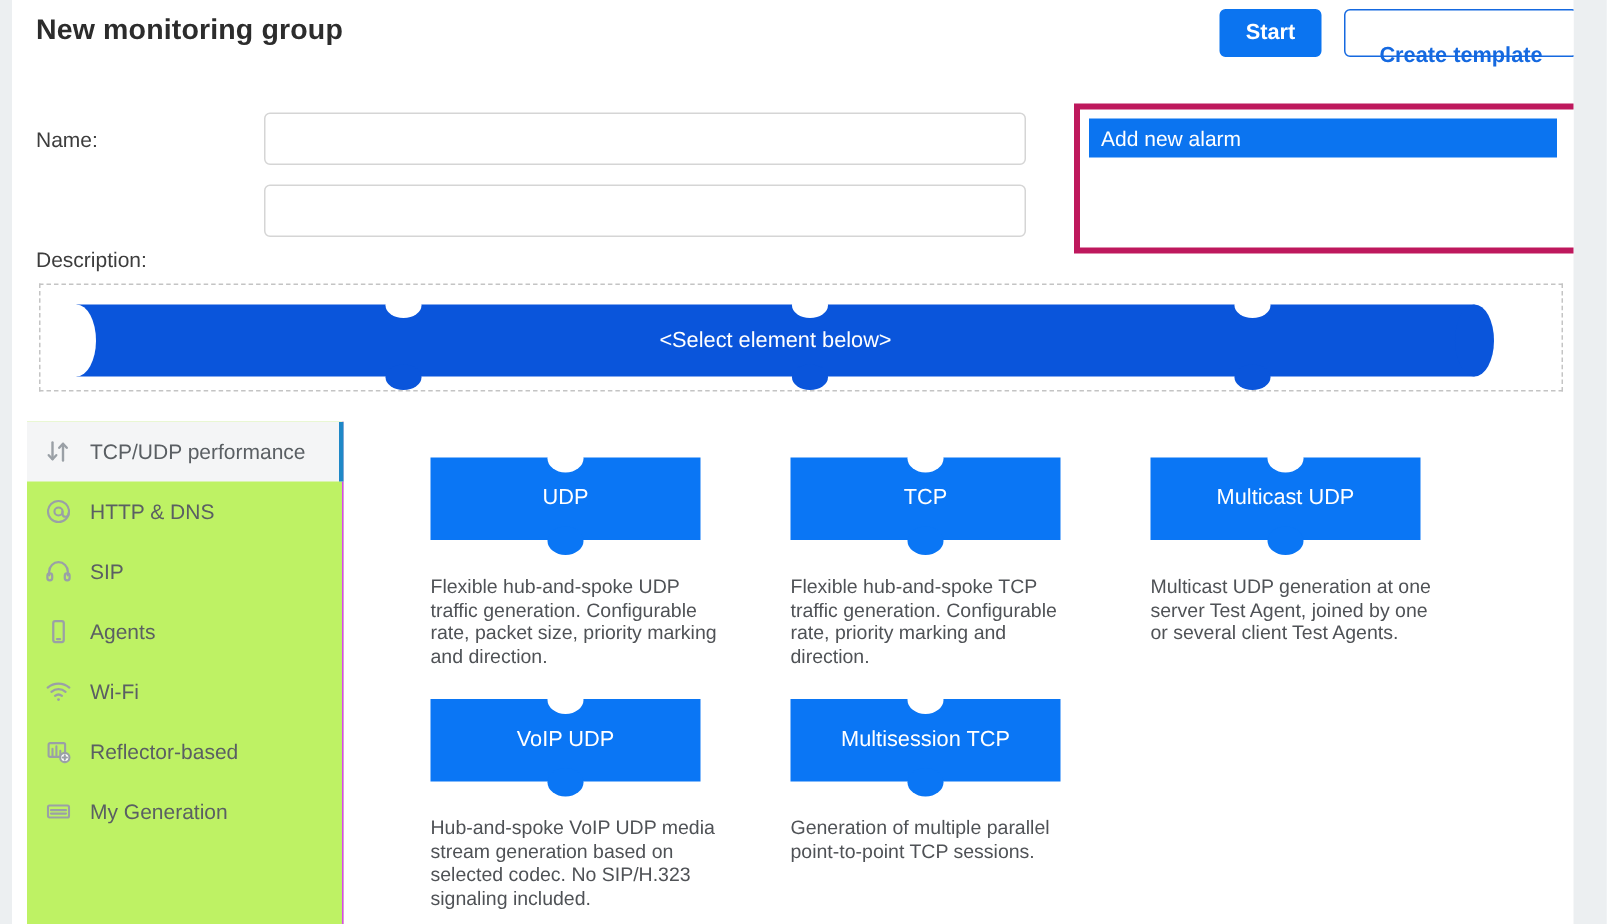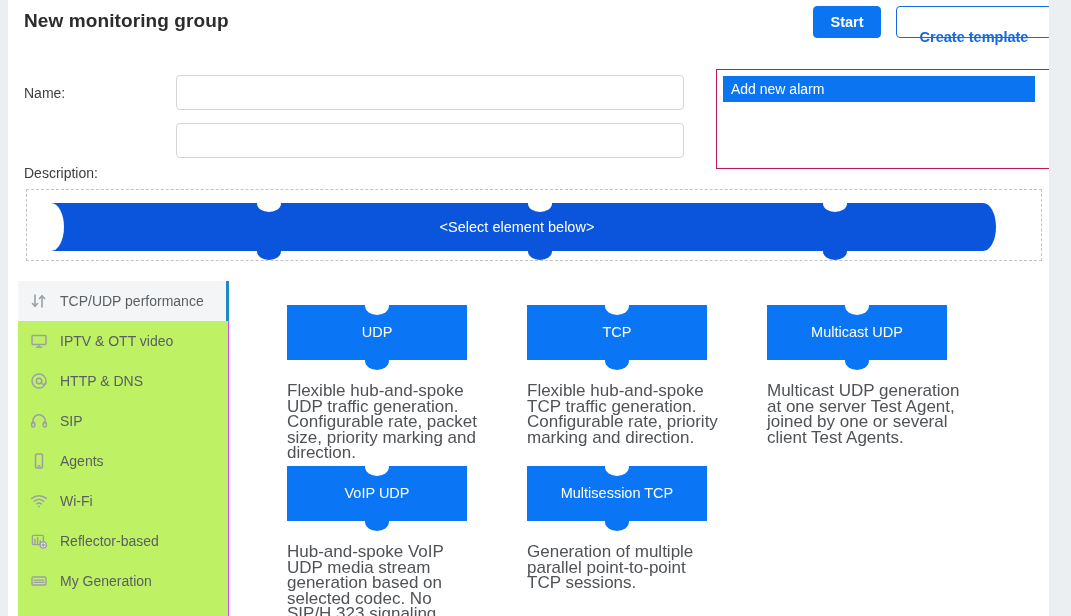--- a/index.html
+++ b/index.html
@@ -59,21 +59,21 @@
     padding: 0 10px; outline: none;
     font-family: "Liberation Sans", sans-serif;
   }
   #name-input { top: 75px; }
   #description-input { top: 123px; }
 
   
   #alarm-panel {
     position: absolute; left: 708px; top: 69px;
     width: 338px; height: 100px;
-    border: 1px solid #be185d; background: #ffffff;
+    border: 4px solid #be185d; background: #ffffff;
   }
   #add-new-alarm-item {
     position: absolute; left: 6px; top: 6px;
     width: 312px; height: 26px;
     background: #0b74f0; color: #ffffff;
     font-size: 14px; line-height: 26px; padding-left: 8px;
     cursor: pointer;
   }
 
   
@@ -179,21 +179,21 @@
   }
   .card-bottom-tab {
     position: absolute; left: 78px; top: 46px;
     width: 24px; height: 19px;
     background: #0a76f5; border-radius: 50%;
     z-index: 3;
   }
   .card-desc {
     position: absolute; left: 0; top: 78px;
     width: 196px;
-    font-size: 17px; line-height: 15.5px;
+    font-size: 13px; line-height: 15.5px;
     color: #4f5256;
   }
 </style>
 </head>
 <body>
 
 <div id="page">
 
   <div id="header">
     <div id="page-title">New monitoring group</div>
@@ -233,30 +233,20 @@
         <svg width="18" height="18" viewBox="0 0 18 18" fill="none" stroke="#9aa0a6" stroke-width="1.6">
           <path d="M5 3 V14" stroke-linecap="round"></path>
             <path d="M2.5 11.5 L5 14.2 L7.5 11.5" stroke-linecap="round" stroke-linejoin="round"></path>
           <path d="M12 15 V4" stroke-linecap="round"></path>
             <path d="M9.5 6.5 L12 3.8 L14.5 6.5" stroke-linecap="round" stroke-linejoin="round"></path>
         </svg>
       </span>
       <span class="sb-label">TCP/UDP performance</span>
     </div>
 
-    <div class="sidebar-item">
-      <span class="sb-icon">
-        <svg width="18" height="18" viewBox="0 0 18 18" fill="none" stroke="#9aa0a6" stroke-width="1.5">
-          <rect x="2" y="3.5" width="14" height="9" rx="1"></rect>
-            <path d="M6.5 15.2 H11.5" stroke-linecap="round"></path>
-            <path d="M9 12.5 V15.2"></path>
-        </svg>
-      </span>
-      <span class="sb-label">IPTV &amp; OTT video</span>
-    </div>
 
     <div class="sidebar-item">
       <span class="sb-icon">
         <svg width="18" height="18" viewBox="0 0 18 18" fill="none" stroke="#9aa0a6" stroke-width="1.4">
           <circle cx="9" cy="9" r="7"></circle>
             <circle cx="9" cy="9" r="2.7"></circle>
             <path d="M11.7 9 V10.7 a2 2 0 0 0 4 -0.4" stroke-linecap="round"></path>
         </svg>
       </span>
       <span class="sb-label">HTTP &amp; DNS</span>

